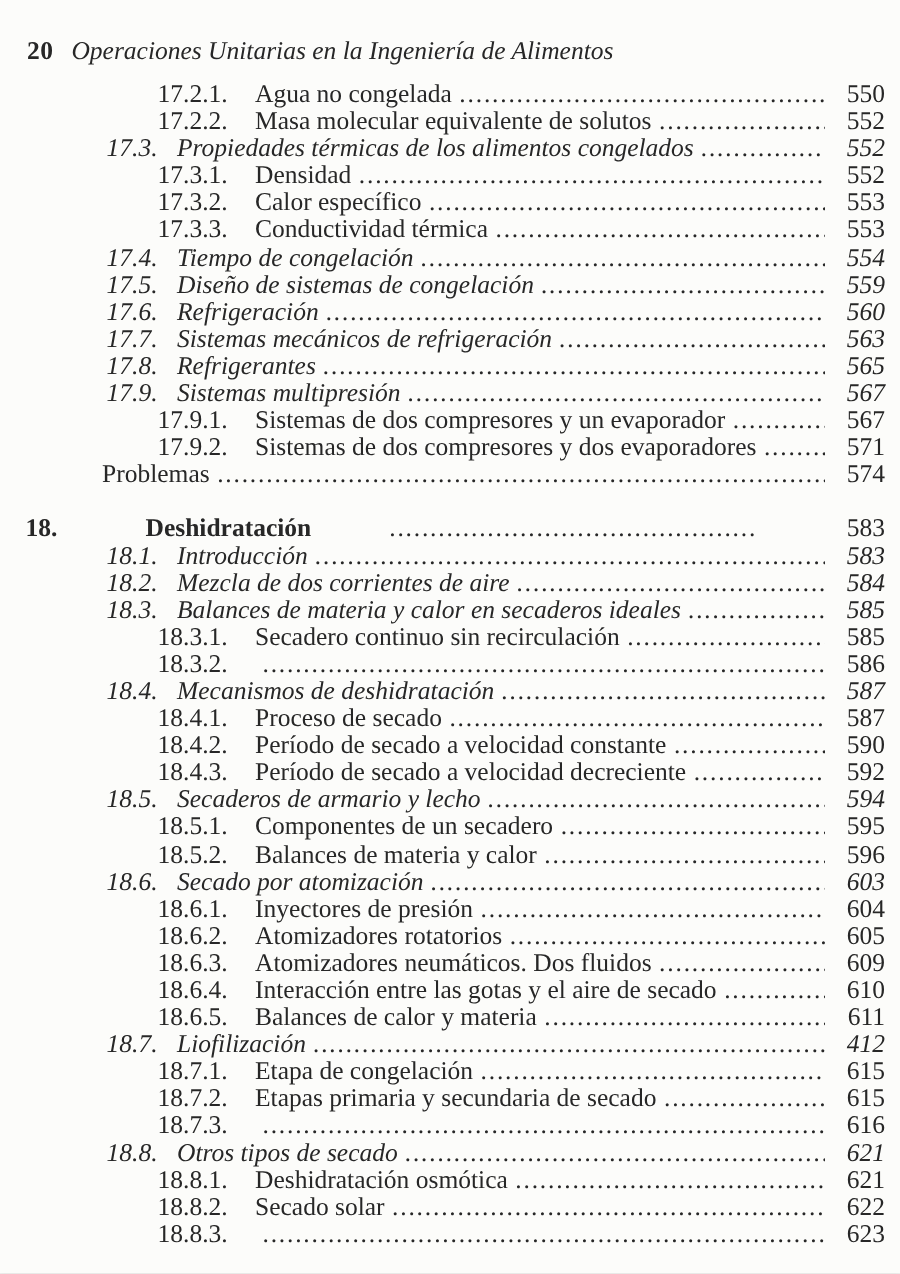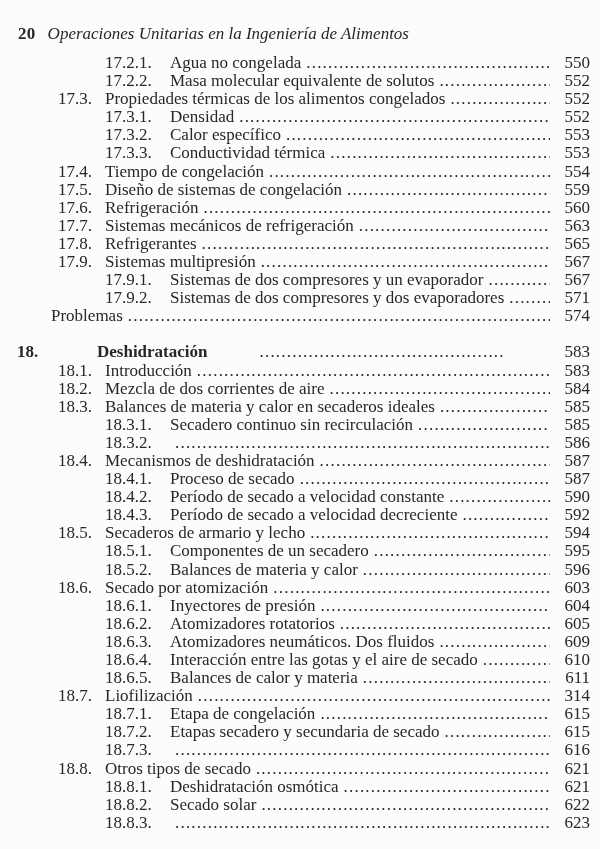--- a/index.html
+++ b/index.html
@@ -44,22 +44,22 @@
     letter-spacing:1.2px;
     padding-left:5px;
     padding-right:6px;
   }
   .pg{
     flex:none; width:40px; text-align:right;
   }
   
   .lvl-chapter  .num{ width:33px; font-weight:bold; }
   .lvl-chapter  .title{ font-weight:bold; }
-  .lvl-plain    { margin-left:34px; }
-  .lvl-section  { margin-left:41px; }
+  .lvl-plain    { margin-left:51px; }
+  .lvl-section  { margin-left:54px;font-style:italic; }
   .lvl-section  .num{ width:47px; }
   .lvl-subsection{ margin-left:88px; }
   .lvl-subsection .num{ width:65px; }
 </style>
 </head>
 <body>
 
 <div class="page">
   <div class="running-header">
     <span class="folio">20</span><span class="running-title">Operaciones Unitarias en la Ingeniería de Alimentos</span>
@@ -299,33 +299,33 @@
     <span class="num">18.6.5.</span>
     <span class="title">Balances de calor y materia</span>
     <span class="dots">................................................................................................................................................................</span>
     <span class="pg">611</span>
   </div>
 
   <div class="row lvl-section">
     <span class="num">18.7.</span>
     <span class="title">Liofilización</span>
     <span class="dots">................................................................................................................................................................</span>
-    <span class="pg">314</span>
+    <span class="pg">412</span>
   </div>
 
   <div class="row lvl-subsection">
     <span class="num">18.7.1.</span>
     <span class="title">Etapa de congelación</span>
     <span class="dots">................................................................................................................................................................</span>
     <span class="pg">615</span>
   </div>
 
   <div class="row lvl-subsection">
     <span class="num">18.7.2.</span>
-    <span class="title">Etapas secadero y secundaria de secado</span>
+    <span class="title">Etapas primaria y secundaria de secado</span>
     <span class="dots">................................................................................................................................................................</span>
     <span class="pg">615</span>
   </div>
 
   <div class="row lvl-subsection">
     <span class="num">18.7.3.</span>
     <span class="dots">................................................................................................................................................................</span>
     <span class="pg">616</span>
   </div>
 

